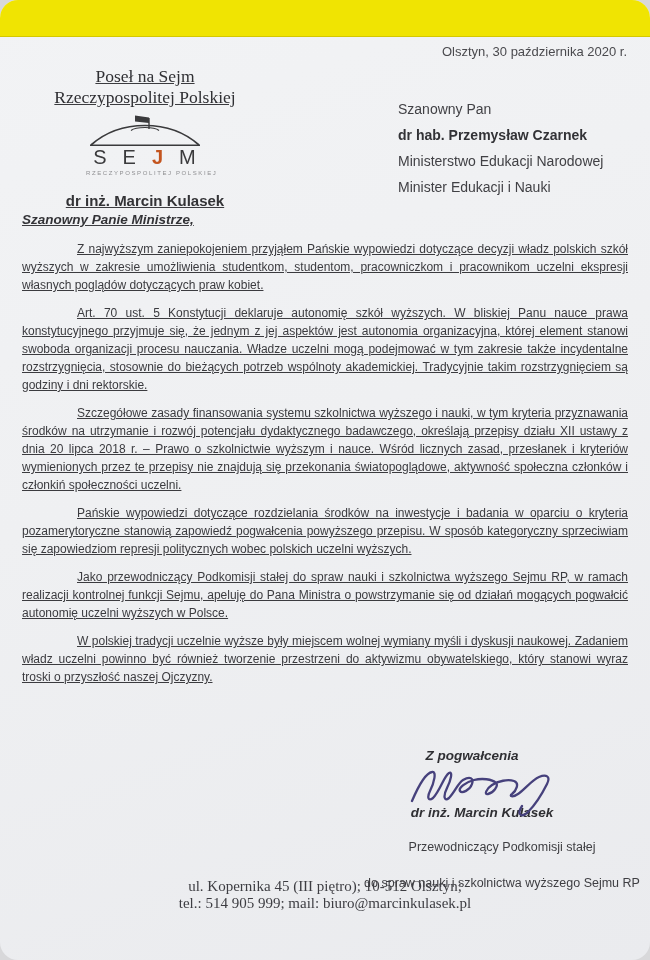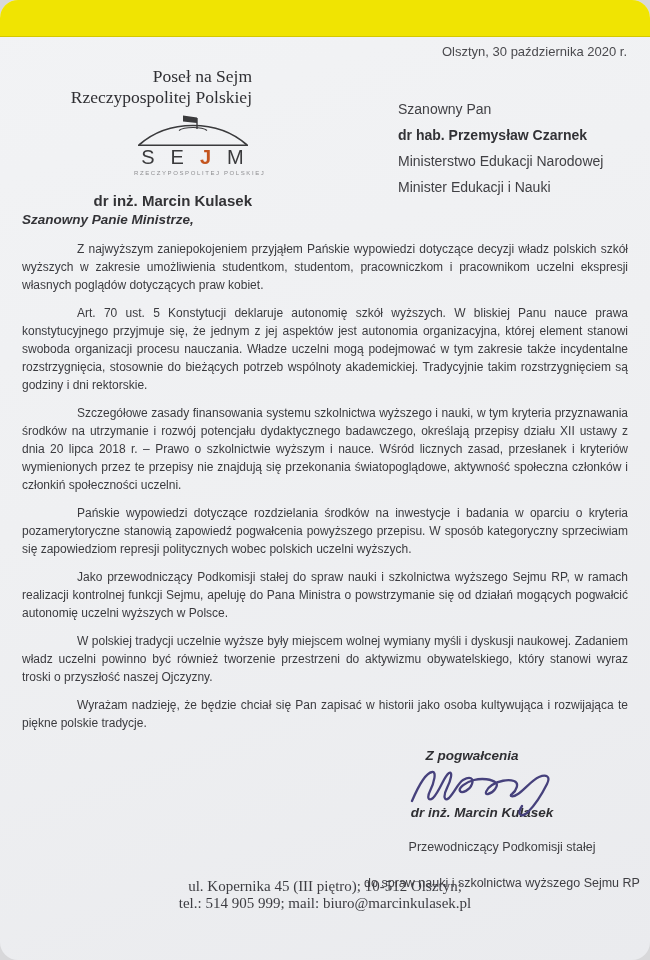--- a/index.html
+++ b/index.html
@@ -26,21 +26,22 @@
     background:var(--banner-yellow);
     border-bottom:1px solid rgba(160,150,0,.35);
   }
   .date-line{
     position:absolute;top:44px;right:23px;
     font-size:13px;color:#4a4a4e;
   }
   
   .letterhead{
     position:absolute;left:38px;top:66px;width:214px;
-    text-align:right;
+    text-align:center;
+    text-decoration:underline;
   }
   .lh-title{
     font-family:"Liberation Serif",serif;
     font-size:17.5px;color:#2f2f33;line-height:21px;
   }
   .sejm-logo{margin-top:6px;display:inline-block;width:118px;}
   .logo-dome{display:block;margin:0 auto;}
   .logo-letters{
     display:flex;justify-content:center;gap:15px;
     font-size:20px;color:#3a3a3c;letter-spacing:1px;
@@ -55,21 +56,21 @@
     margin-top:13px;font-size:15px;font-weight:bold;color:#333336;
   }
   
   .recipient{
     position:absolute;left:398px;top:96px;
     font-size:14px;color:#414145;line-height:26px;
   }
   .recipient .r-bold{font-weight:bold;color:#323236;}
   
   .letter-body{
-    position:absolute;left:22px;right:22px;top:212px;
+    position:absolute;left:22px;right:22px;top:212px;text-decoration:underline;
   }
   .salutation{
     font-size:13.5px;font-weight:bold;font-style:italic;
     color:#333337;margin-bottom:13px;
   }
   .letter-body p{
     font-size:12px;line-height:18px;text-align:justify;
     text-indent:55px;margin-bottom:10px;color:var(--ink);
   }
   
@@ -138,21 +139,20 @@
   </div>
 
   <div class="letter-body">
     <div class="salutation">Szanowny Panie Ministrze,</div>
     <p>Z najwyższym zaniepokojeniem przyjąłem Pańskie wypowiedzi dotyczące decyzji władz polskich szkół wyższych w zakresie umożliwienia studentkom, studentom, pracowniczkom i pracownikom uczelni ekspresji własnych poglądów dotyczących praw kobiet.</p>
     <p>Art. 70 ust. 5 Konstytucji deklaruje autonomię szkół wyższych. W bliskiej Panu nauce prawa konstytucyjnego przyjmuje się, że jednym z jej aspektów jest autonomia organizacyjna, której element stanowi swoboda organizacji procesu nauczania. Władze uczelni mogą podejmować w tym zakresie także incydentalne rozstrzygnięcia, stosownie do bieżących potrzeb wspólnoty akademickiej. Tradycyjnie takim rozstrzygnięciem są godziny i dni rektorskie.</p>
     <p>Szczegółowe zasady finansowania systemu szkolnictwa wyższego i nauki, w tym kryteria przyznawania środków na utrzymanie i rozwój potencjału dydaktycznego badawczego, określają przepisy działu XII ustawy z dnia 20 lipca 2018 r. – Prawo o szkolnictwie wyższym i nauce. Wśród licznych zasad, przesłanek i kryteriów wymienionych przez te przepisy nie znajdują się przekonania światopoglądowe, aktywność społeczna członków i członkiń społeczności uczelni.</p>
     <p>Pańskie wypowiedzi dotyczące rozdzielania środków na inwestycje i badania w oparciu o kryteria pozamerytoryczne stanowią zapowiedź pogwałcenia powyższego przepisu. W sposób kategoryczny sprzeciwiam się zapowiedziom represji politycznych wobec polskich uczelni wyższych.</p>
     <p>Jako przewodniczący Podkomisji stałej do spraw nauki i szkolnictwa wyższego Sejmu RP, w ramach realizacji kontrolnej funkcji Sejmu, apeluję do Pana Ministra o powstrzymanie się od działań mogących pogwałcić autonomię uczelni wyższych w Polsce.</p>
     <p>W polskiej tradycji uczelnie wyższe były miejscem wolnej wymiany myśli i dyskusji naukowej. Zadaniem władz uczelni powinno być również tworzenie przestrzeni do aktywizmu obywatelskiego, który stanowi wyraz troski o przyszłość naszej Ojczyzny.</p>
-    <p>Wyrażam nadzieję, że będzie chciał się Pan zapisać w historii jako osoba kultywująca i rozwijająca te piękne polskie tradycje.</p>
   </div>
 
   <div class="closing">
     <div class="valediction">Z pogwałcenia</div>
     <div class="signature-wrap">
       <svg width="172" height="58" viewBox="0 0 172 58">
         <path d="M8,38 C14,24 22,10 28,9 C33,8 30,20 26,28 C23,34 24,39 29,35 C36,28 40,13 45,10 C49,8 47,17 43,25 C39,33 40,39 45,35 C51,29 54,20 59,17 C66,13 70,15 68,21 C66,27 58,31 56,28 C54,25 62,19 70,17 C78,15 88,16 92,20 C95,23 89,30 84,31 C80,32 82,26 88,22 C94,18 104,16 110,18 C116,20 112,28 108,31 C105,33 108,35 114,31 C120,27 128,17 135,14 C142,11 147,13 143,21 C139,29 132,41 124,49 C118,55 112,52 118,43" stroke="var(--signature-ink)" stroke-width="2.3" fill="none" stroke-linecap="round" stroke-linejoin="round"></path>
       </svg>
     </div>
     <div class="signatory-name">dr inż. Marcin Kulasek</div>

